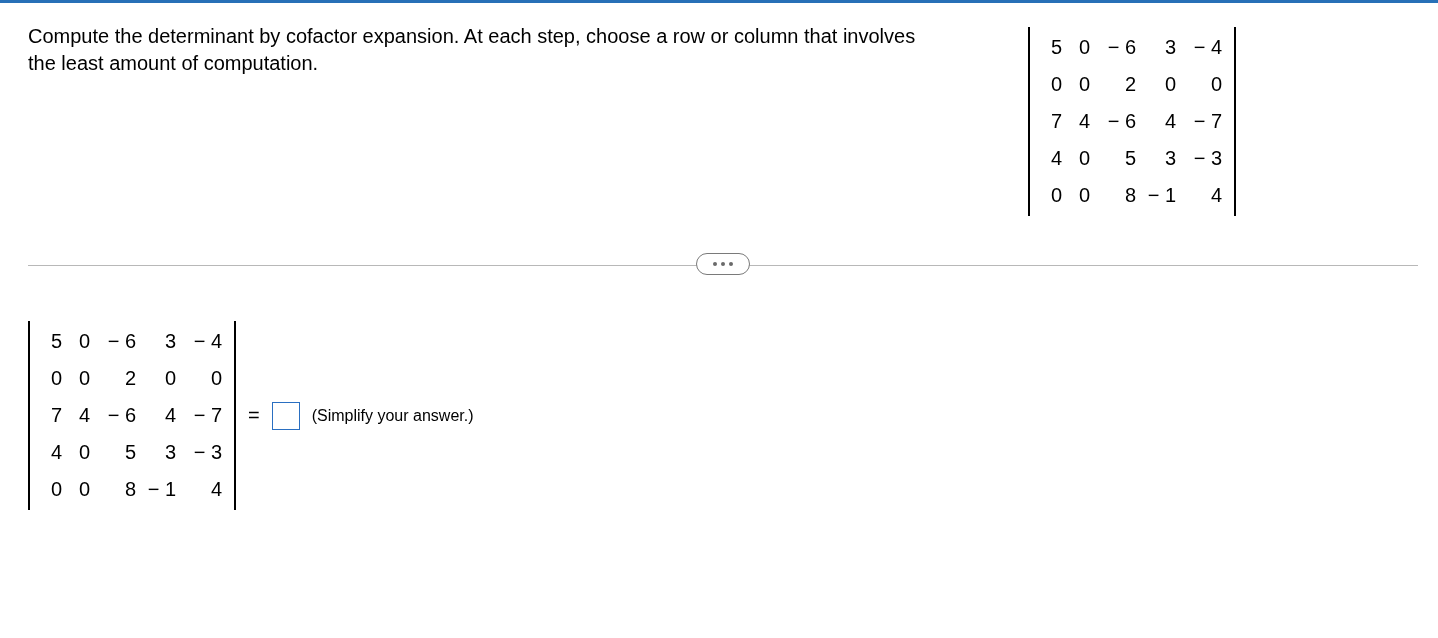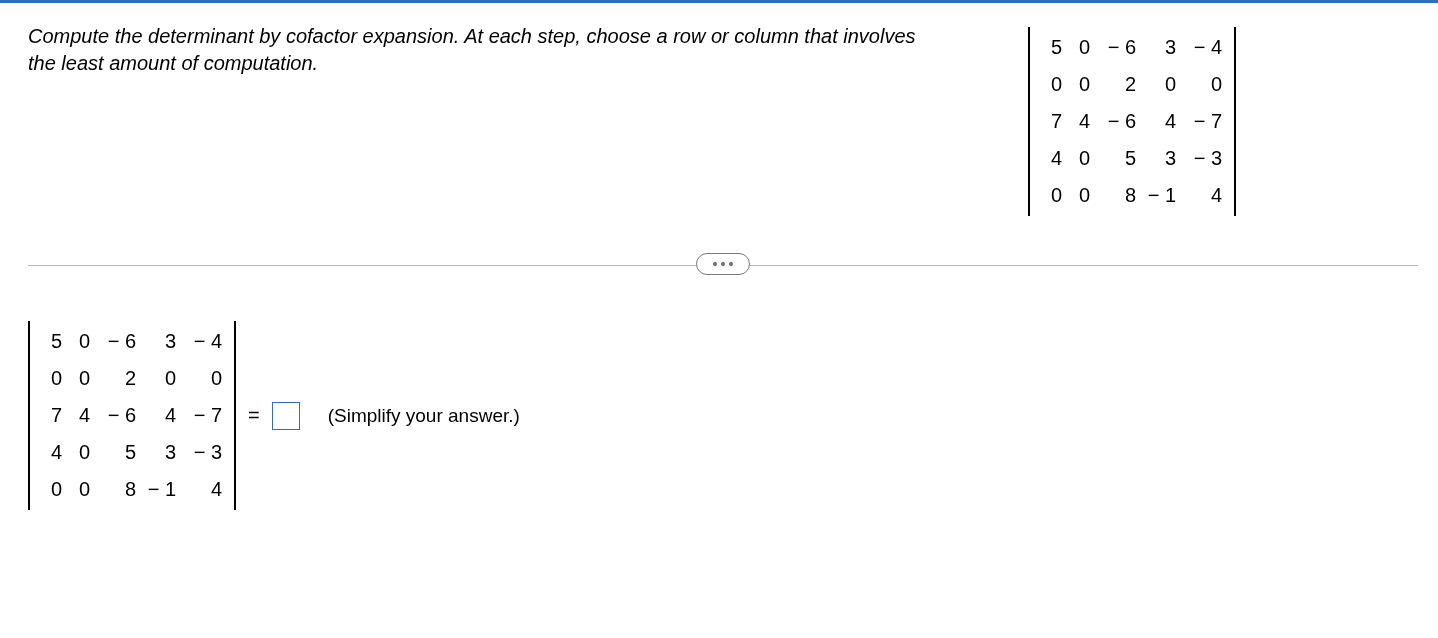--- a/index.html
+++ b/index.html
@@ -19,21 +19,20 @@
   .top-row {
     display: flex;
     gap: 80px;
     align-items: flex-start;
   }
   .question-text {
     flex: 1;
     max-width: 920px;
     line-height: 1.35;
     padding-top: 4px;
-    font-style: italic;
   }
   .matrix {
     display: inline-block;
     position: relative;
     padding: 2px 10px;
   }
   .matrix::before, .matrix::after {
     content: "";
     position: absolute;
     top: 0;
@@ -108,22 +107,21 @@
   .answer-input {
     width: 28px;
     height: 28px;
     border: 1.5px solid #2a6fc1;
     background: #fff;
     font-size: 18px;
     text-align: center;
   }
   .hint-text {
     color: #000;
-    font-size: 19px;
-    margin-left: 16px;
+    font-size: 16px;
   }
 </style>
 </head>
 <body>
 
 <div class="content">
   <div class="top-row">
     <div class="question-text">Compute the determinant by cofactor expansion. At each step, choose a row or column that involves the least amount of computation.</div>
     <div class="top-matrix-wrap">
       <div class="matrix">

